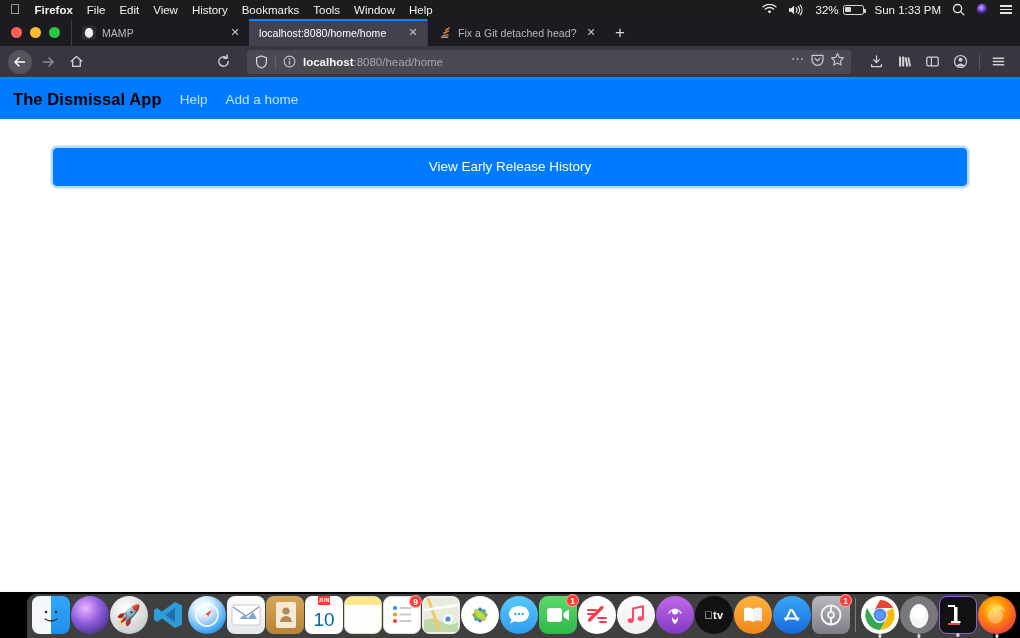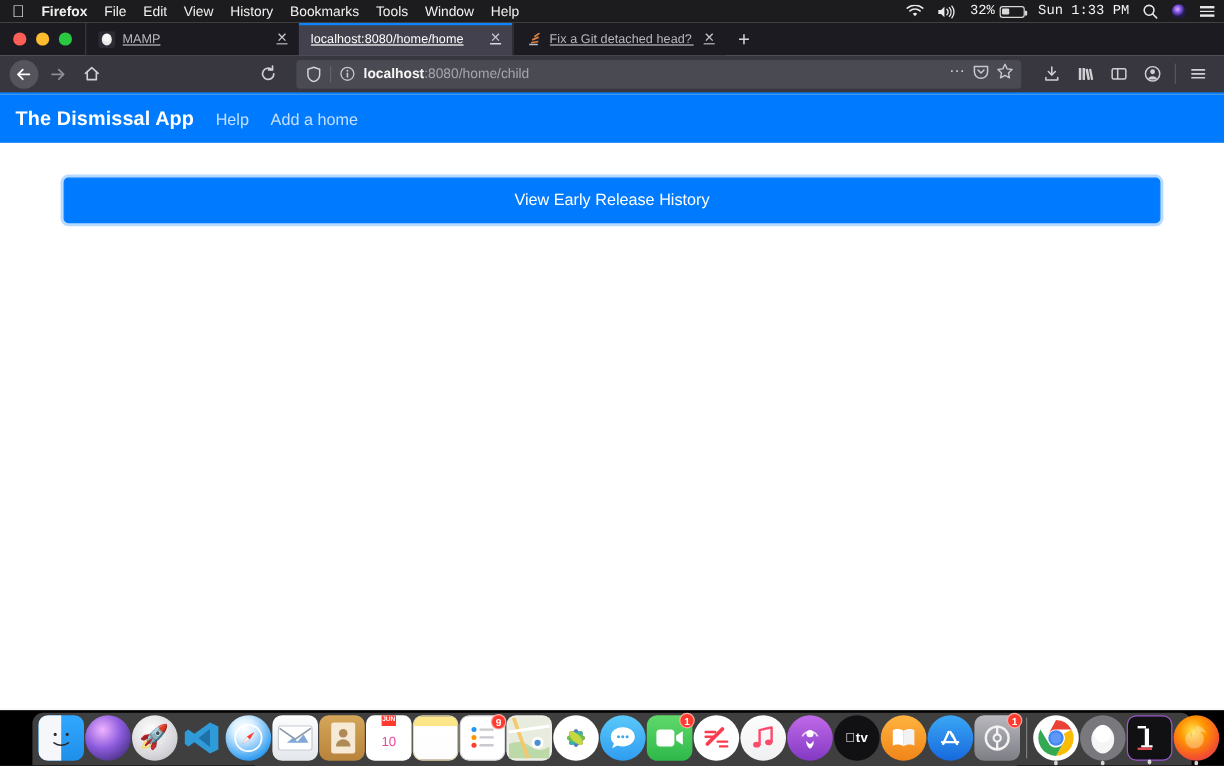--- a/index.html
+++ b/index.html
@@ -40,21 +40,20 @@
     top: -1px;
     color: #f5f5f5;
   }
   .menu-app-name { font-weight: bold; }
   .menubar-right {
     margin-left: auto;
     display: flex;
     align-items: center;
     gap: 11px;
     font-size: 11.5px;
-    font-family: Liberation Mono, monospace;
   }
   .mb-icon { display: inline-flex; align-items: center; }
   .battery-wrap { display: flex; align-items: center; gap: 4px; }
   .battery-shell {
     width: 21px; height: 10px;
     border: 1.2px solid #d8d8d8;
     border-radius: 2.5px;
     position: relative;
     display: inline-block;
   }
@@ -113,21 +112,20 @@
     display: flex;
     align-items: center;
     gap: 6px;
     padding: 0 7px 0 10px;
     color: #b9b9bd;
     font-size: 10.5px;
     background: #1c1b22;
     position: relative;
     border-left: 1px solid #3a3945;
     overflow: hidden;
-    text-decoration: underline;
   }
   .tab.active {
     background: #42414d;
     color: #ffffff;
     border-left: none;
   }
   .tab.active::before {
     content: "";
     position: absolute;
     top: 0; left: 0; right: 0;
@@ -265,21 +263,21 @@
   }
   .app-navbar {
     height: 40px;
     background: #007bff;
     display: flex;
     align-items: center;
     padding: 0 13px;
     gap: 18px;
   }
   .brand {
-    color: #ffffff;
+    color: #000000;
     font-size: 16.5px;
     font-weight: bold;
     letter-spacing: 0.1px;
   }
   .nav-link {
     color: rgba(255,255,255,0.76);
     font-size: 13.5px;
   }
   .page-title {
     text-align: center;
@@ -384,22 +382,22 @@
     background: #ff3b30;
     color: #fff;
     font-size: 5.5px;
     text-align: center;
     line-height: 9px;
     height: 9px;
     font-weight: bold;
   }
   .cal-day {
     flex: 1;
-    color: #ec4899;
-    font-size: 11px;
+    color: #0369a1;
+    font-size: 19px;
     font-weight: 300;
     display: flex;
     align-items: center;
     justify-content: center;
     line-height: 1;
   }
   .finder-face {
     background: linear-gradient(180deg,#31a8ff 0%,#1f8fe8 100%);
     border-radius: 8px;
     position: relative;
@@ -559,21 +557,21 @@
           </svg>
         </span>
         <span class="url-sep"></span>
         <span class="url-info">
           <svg width="13" height="13" viewBox="0 0 13 13">
             <circle cx="6.5" cy="6.5" r="5.4" stroke="#c5c5cb" stroke-width="1.1" fill="none"></circle>
             <circle cx="6.5" cy="3.9" r="0.85" fill="#c5c5cb"></circle>
             <rect x="5.85" y="5.5" width="1.35" height="4.2" rx="0.6" fill="#c5c5cb"></rect>
           </svg>
         </span>
-        <span class="url-text"><b>localhost</b><span>:8080/home/child</span></span>
+        <span class="url-text"><b>localhost</b><span>:8080/head/home</span></span>
         <span class="url-actions">
           <span class="url-dots">⋯</span>
           <span>
             <svg width="15" height="15" viewBox="0 0 15 15">
               <path d="M2 3.4 h11 v4.4 a5.5 5.5 0 0 1 -11 0 z" stroke="#c8c8ce" stroke-width="1.25" fill="none" stroke-linejoin="round"></path>
               <polyline points="5,6.4 7.5,8.8 10,6.4" stroke="#c8c8ce" stroke-width="1.25" fill="none" stroke-linecap="round" stroke-linejoin="round"></polyline>
             </svg>
           </span>
           <span>
             <svg width="15" height="15" viewBox="0 0 15 15">

